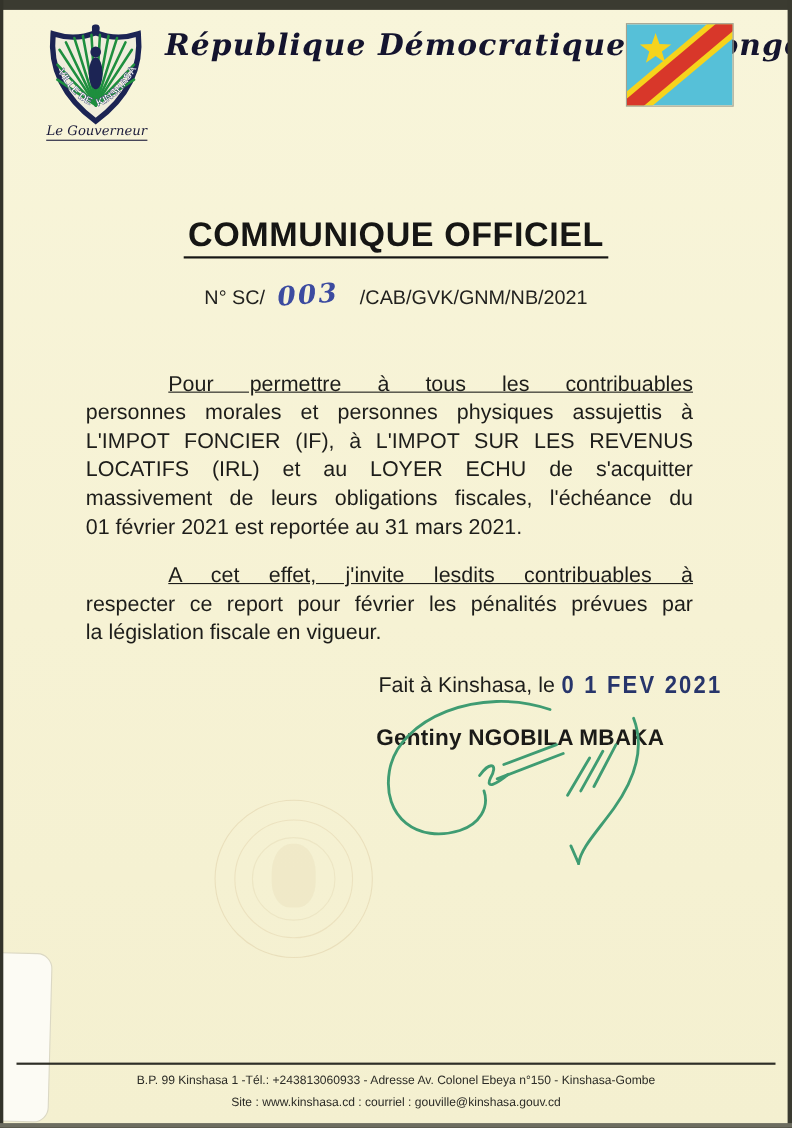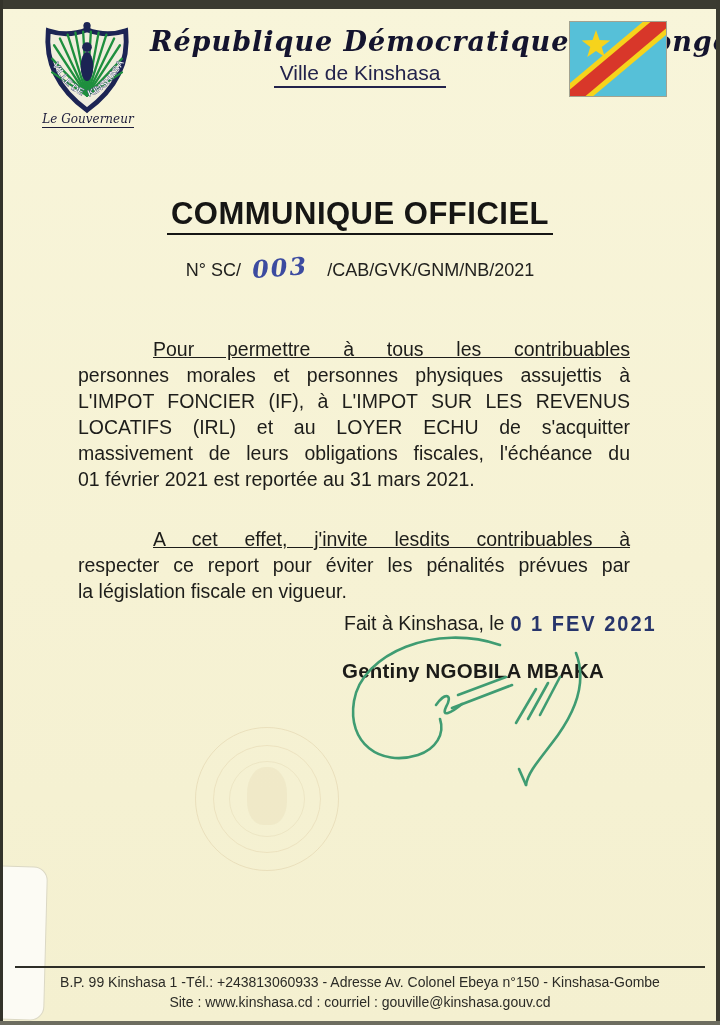--- a/index.html
+++ b/index.html
@@ -37,21 +37,21 @@
   }
   .doc-title span{border-bottom:2.5px solid #161614;padding:0 4px 2px;}
   .ref-line{position:absolute;left:0;top:253px;width:720px;text-align:center;font-size:18px;color:#22221f;}
   .ref-number{
     display:inline-block;font-family:"DejaVu Serif", serif;font-style:italic;font-weight:bold;
     font-size:24px;color:#3c4ba0;transform:rotate(-4deg);letter-spacing:2px;margin:0 14px 0 6px;
   }
 
   
   .para{position:absolute;left:78px;width:552px;font-size:19.5px;line-height:26px;color:#1d1d1a;}
-  .p1{top:336px;} .p2{top:526px;}
+  .p1{top:336px;} .p2{top:510px;}
   .tline{width:100%;}
   .tline.just{text-align:justify;text-align-last:justify;}
   .tline.left{text-align:left;}
   .tline.ind{padding-left:75px;box-sizing:border-box;text-decoration:underline;}
   .tline .b{font-weight:normal;margin-top:39px;}
 
   
   .place-line{position:absolute;left:344px;top:612px;font-size:19.5px;color:#1d1d1a;white-space:nowrap;}
   .date-stamp{
     font-weight:bold;font-size:20px;color:#27356b;letter-spacing:2px;
@@ -70,21 +70,21 @@
     background:rgba(190,158,108,0.18);}
 
   
   .corner-card{
     position:absolute;left:-14px;top:866px;width:58px;height:152px;
     background:#fcfbf4;border:1px solid #dbd8c4;border-radius:14px;transform:rotate(1.5deg);
   }
 
   
   .footer-rule{position:absolute;left:15px;top:966px;width:690px;height:0;border-top:2px solid #2e2e27;}
-  .footer{position:absolute;left:0;top:972px;width:720px;text-align:center;font-size:14px;line-height:20px;color:#2b2b26;}
+  .footer{position:absolute;left:0;top:972px;width:720px;text-align:center;font-size:11px;line-height:20px;color:#2b2b26;}
 </style>
 </head>
 <body>
 
 <div class="page">
   <div class="edge-top"></div>
 
   <svg class="emblem" viewBox="0 0 100 95">
     <rect x="46.5" y="1" width="7" height="10" rx="2" fill="#1c2454"></rect>
     <circle cx="50" cy="3.5" r="3.5" fill="#1c2454"></circle>
@@ -118,23 +118,20 @@
       <textPath href="#arcR">KINSHASA</textPath>
     </text>
   </svg>
 
   <div class="governor">
     <span>Le Gouverneur</span>
   </div>
 
   <div class="hdr-center">
     <div class="republic">République Démocratique du Congo</div>
-    <div class="city">
-      <span>Ville de Kinshasa</span>
-    </div>
   </div>
 
   <svg class="flag" viewBox="0 0 96 74">
     <rect width="96" height="74" fill="#56c0d8"></rect>
     <line x1="-8" y1="84" x2="104" y2="-10" stroke="#f6d31c" stroke-width="25"></line>
     <line x1="-8" y1="84" x2="104" y2="-10" stroke="#d8372a" stroke-width="15"></line>
     <polygon points="26,8 29.5,18.1 40.3,18.4 31.7,24.9 34.8,35.1 26,29 17.2,35.1 20.3,24.9 11.7,18.4 22.5,18.1" fill="#f6d31c"></polygon>
   </svg>
 
   <div class="doc-title">
@@ -150,21 +147,21 @@
   <div class="para p1">
       <div class="tline just ind"><span>Pour permettre à tous les contribuables</span></div>
       <div class="tline just"><span>personnes morales et personnes physiques assujettis à</span></div>
       <div class="tline just"><span class="b">L'IMPOT FONCIER (IF)</span><span>, à </span><span class="b">L'IMPOT SUR LES REVENUS</span></div>
       <div class="tline just"><span class="b">LOCATIFS (IRL)</span><span> et au </span><span class="b">LOYER ECHU</span><span> de s'acquitter</span></div>
       <div class="tline just"><span>massivement de leurs obligations fiscales, l'échéance du</span></div>
       <div class="tline left"><span class="b">01 février 2021</span><span> est reportée au </span><span class="b">31 mars 2021</span><span>.</span></div>
     </div>
   <div class="para p2">
       <div class="tline just ind"><span>A cet effet, j'invite lesdits contribuables à</span></div>
-      <div class="tline just"><span>respecter ce report pour éviter les pénalités prévues par</span></div>
+      <div class="tline just"><span>respecter ce report pour février les pénalités prévues par</span></div>
       <div class="tline left"><span>la législation fiscale en vigueur.</span></div>
     </div>
 
   <div class="place-line">
     <span>Fait à Kinshasa, le</span><span class="date-stamp">0 1 FEV 2021</span>
   </div>
 
   <div class="signatory">Gentiny NGOBILA MBAKA</div>
 
   <svg class="signature" viewBox="0 0 370 170">

